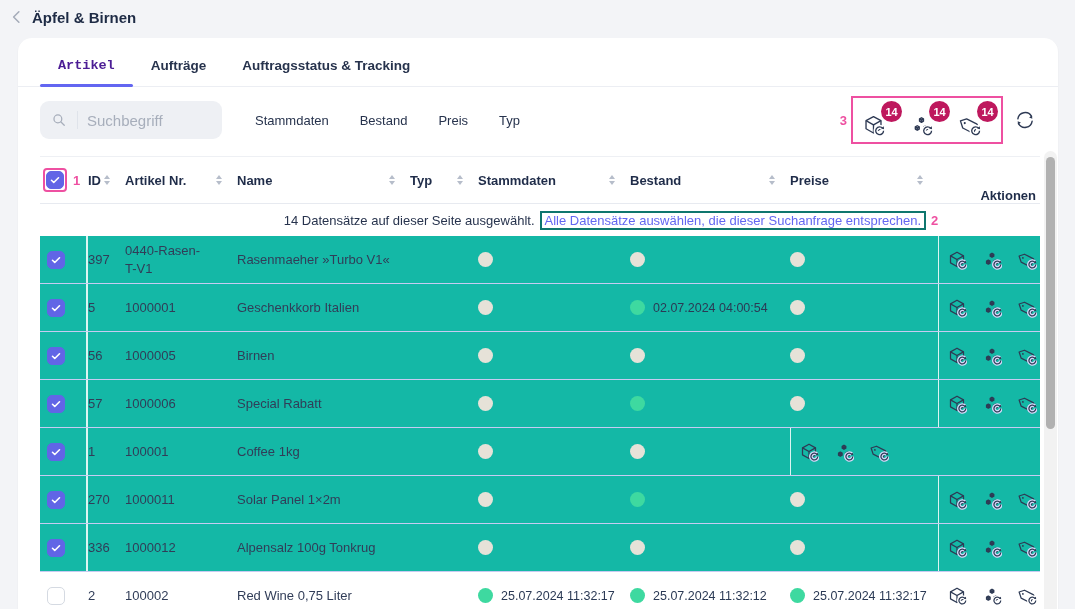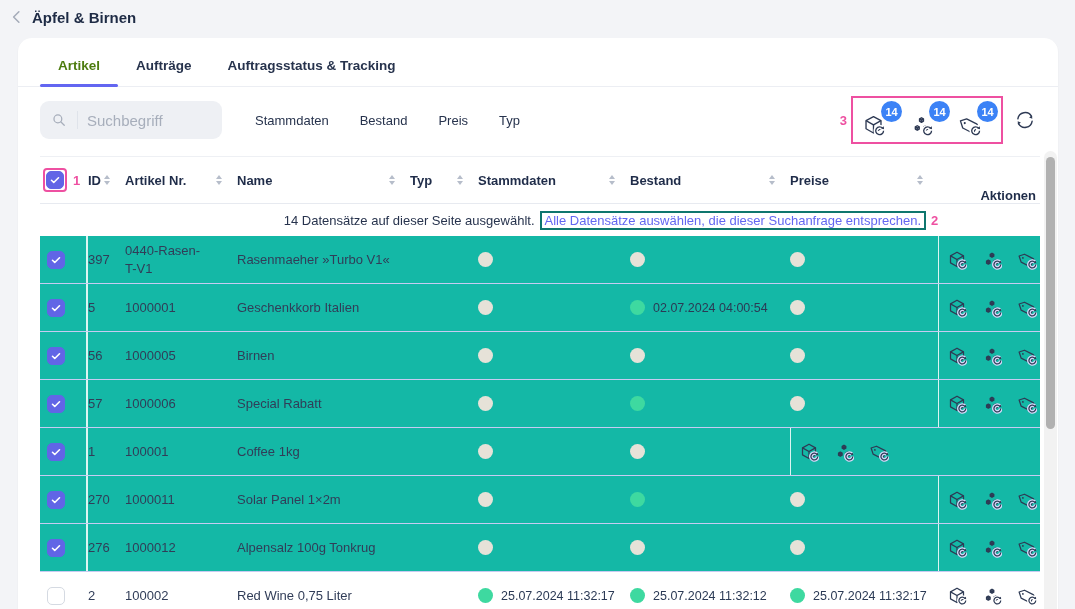--- a/index.html
+++ b/index.html
@@ -13,37 +13,37 @@
   .back-btn { width:26px; height:26px; display:flex; align-items:center; justify-content:center; cursor:pointer; }
   .page-title { font-size:15px; font-weight:700; color:#1e2b45; margin-left:2px; }
   
   .card {
     position:absolute; left:18px; right:17px; top:38px; bottom:-30px;
     background:#fff; border-radius:14px; box-shadow:0 1px 2px rgba(16,24,40,.05);
   }
   
   .tabs { display:flex; padding:20px 0 0 22px; border-bottom:1px solid #eceef3; }
   .tab { padding:0 18px 13px; font-size:13.5px; font-weight:700; color:#27334d; position:relative; cursor:pointer; }
-  .tab.active { color:#4d7c0f; }
+  .tab.active { color:#4c1d95;font-family:Liberation Mono, monospace; }
   .tab.active::after { content:""; position:absolute; left:0; right:0; bottom:-1px; height:3px; border-radius:3px; background:#6366f1; }
   
   .toolbar { display:flex; align-items:center; margin:10px 20px 0 22px; height:46px; }
   .search { display:flex; align-items:center; width:182px; height:38px; background:#eef0f4; border-radius:9px; padding:0 10px; cursor:text; }
   .search .mag { display:flex; margin-right:9px; padding-right:9px; border-right:1px solid #dfe3ea; }
   .search .ph { color:#a7aebb; font-size:15px; }
   .filters { display:flex; gap:31px; margin-left:33px; font-size:13px; color:#27334d; }
   .filters span { cursor:pointer; }
   .right-tools { margin-left:auto; display:flex; align-items:center; }
   .hl-num { color:#ee50a1; font-weight:700; font-size:13px; }
   .syncbox { display:flex; gap:17px; border:2px solid #ee50a1; padding:3px 12px 3px 9px; margin-left:4px; align-items:flex-end; }
   .syncbtn { position:relative; width:31px; height:38px; cursor:pointer; }
   .syncbtn svg { position:absolute; left:0; bottom:2px; }
   .badge {
     position:absolute; top:0; right:-9px; min-width:21px; height:21px; padding:0 4px;
-    border-radius:11px; background:#3b82f6; color:#fff; font-size:11px; font-weight:700;
+    border-radius:11px; background:#be185d; color:#fff; font-size:11px; font-weight:700;
     display:flex; align-items:center; justify-content:center;
   }
   .refresh-btn { margin-left:11px; width:24px; height:24px; cursor:pointer; display:flex; align-items:center; }
   
   .table-wrap { margin:13px 18px 0 22px; }
   .grid { display:grid; grid-template-columns:48px 37px 112px 173px 68px 152px 160px 148px 1fr; align-items:center; }
   .thead { height:48px; border-top:1px solid #eef0f4; border-bottom:1px solid #e7eaf0; font-size:13px; font-weight:700; color:#1f2c49; }
   .th { display:flex; align-items:center; justify-content:space-between; padding-right:13px; height:100%; }
   .th .lbl { white-space:nowrap; }
   .sort { display:flex; flex-direction:column; gap:2.5px; cursor:pointer; padding:2px; }
@@ -650,21 +650,21 @@
   </div>
 
   <div class="grid row selected">
     <div class="cell c-check">
       <span class="cbx checked">
         <svg width="12" height="12" viewBox="0 0 24 24" fill="none" stroke="#fff" stroke-width="3.2" stroke-linecap="round" stroke-linejoin="round">
                 <path d="M5 12.5l4.5 4.5L19 7.5"></path>
               </svg>
       </span>
     </div>
-    <div class="cell c-id">276</div>
+    <div class="cell c-id">336</div>
     <div class="cell c-art">
             <span class="artno">1000012</span>
           </div>
     <div class="cell c-name">Alpensalz 100g Tonkrug</div>
     <div class="cell c-typ"></div>
     <div class="cell dotcell s-stamm">
             <span class="dot idle"></span>
             <span class="ddate"></span>
           </div>
     <div class="cell dotcell s-best">

